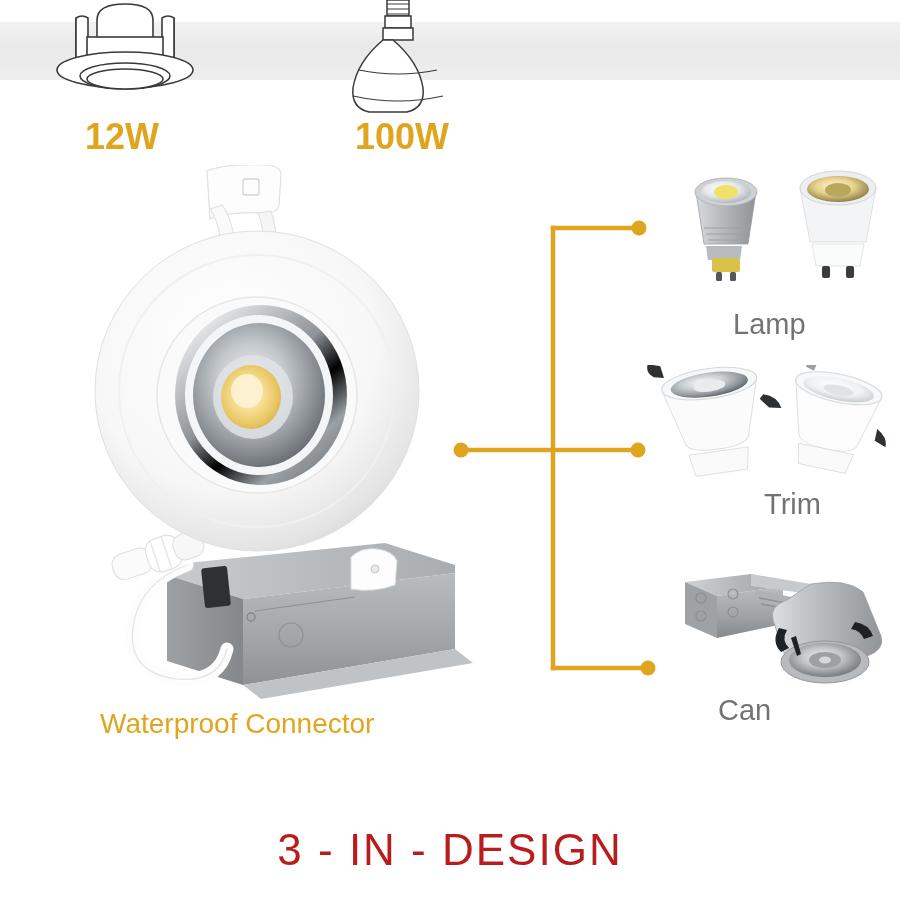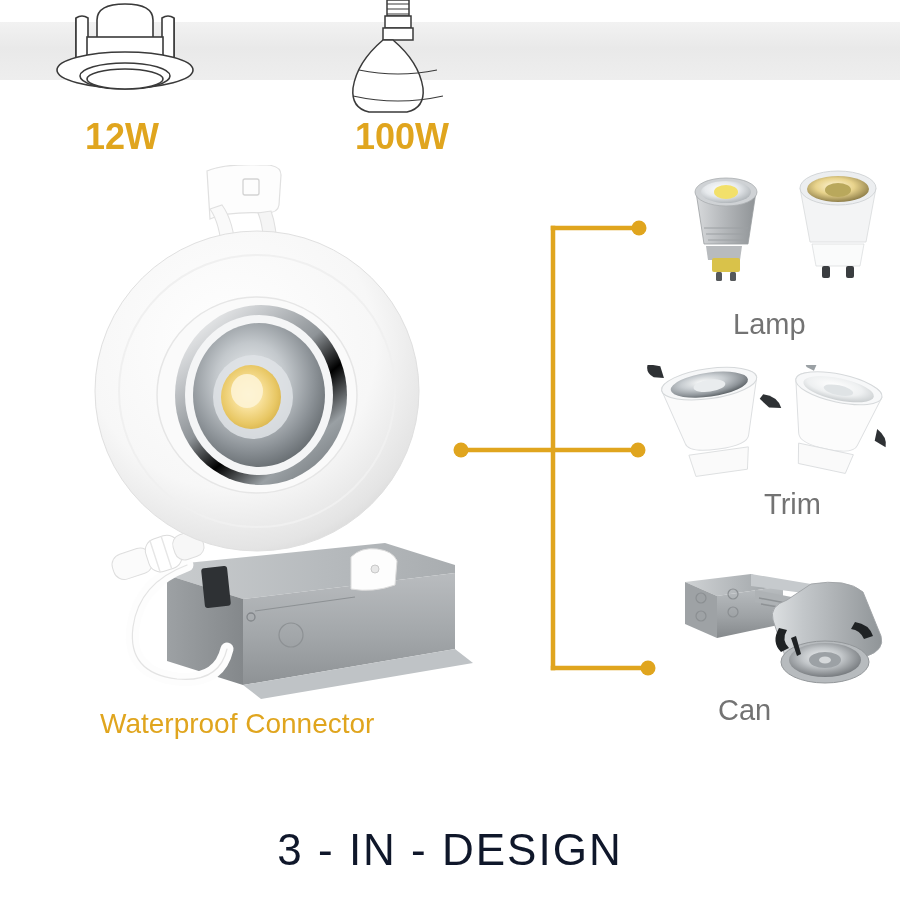--- a/index.html
+++ b/index.html
@@ -75,21 +75,21 @@
   }
 
   .footer-title {
     position: absolute;
     left: 0;
     top: 825px;
     width: 900px;
     text-align: center;
     font-size: 44px;
     letter-spacing: 2px;
-    color: #0f172a;
+    color: #b91c1c;
     font-family: "Liberation Sans", sans-serif;
   }
 
   
   .art { position: absolute; }
   .art-main      { left: 55px;  top: 165px; }
   .art-lamps     { left: 660px; top: 168px; }
   .art-trims     { left: 645px; top: 365px; }
   .art-can       { left: 655px; top: 560px; }
 </style>

